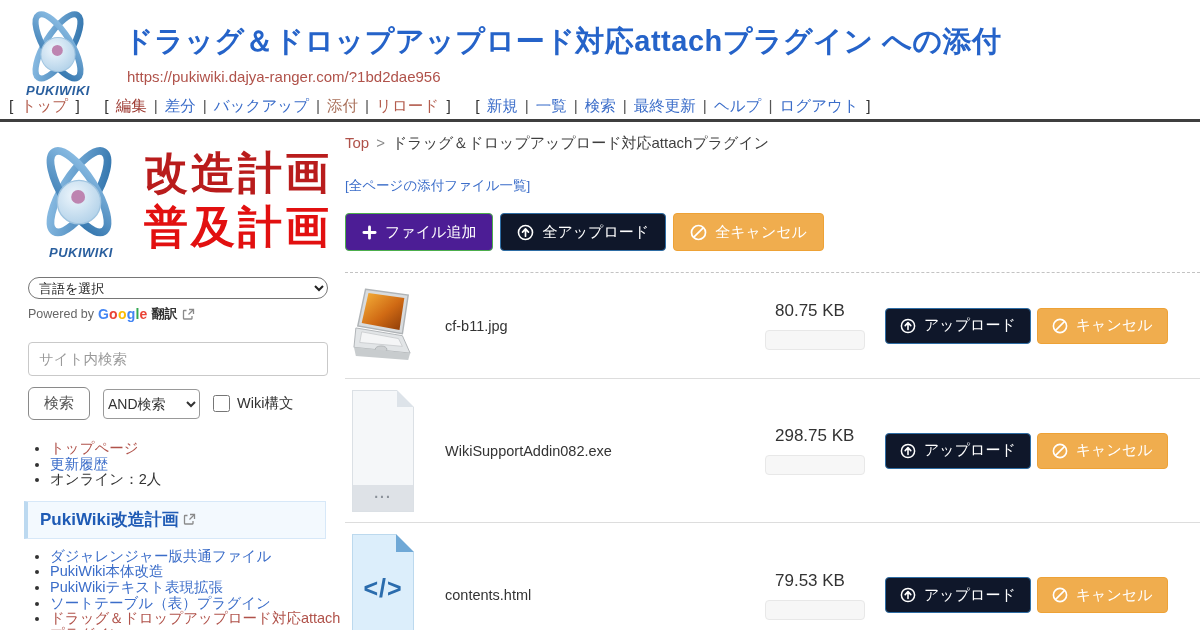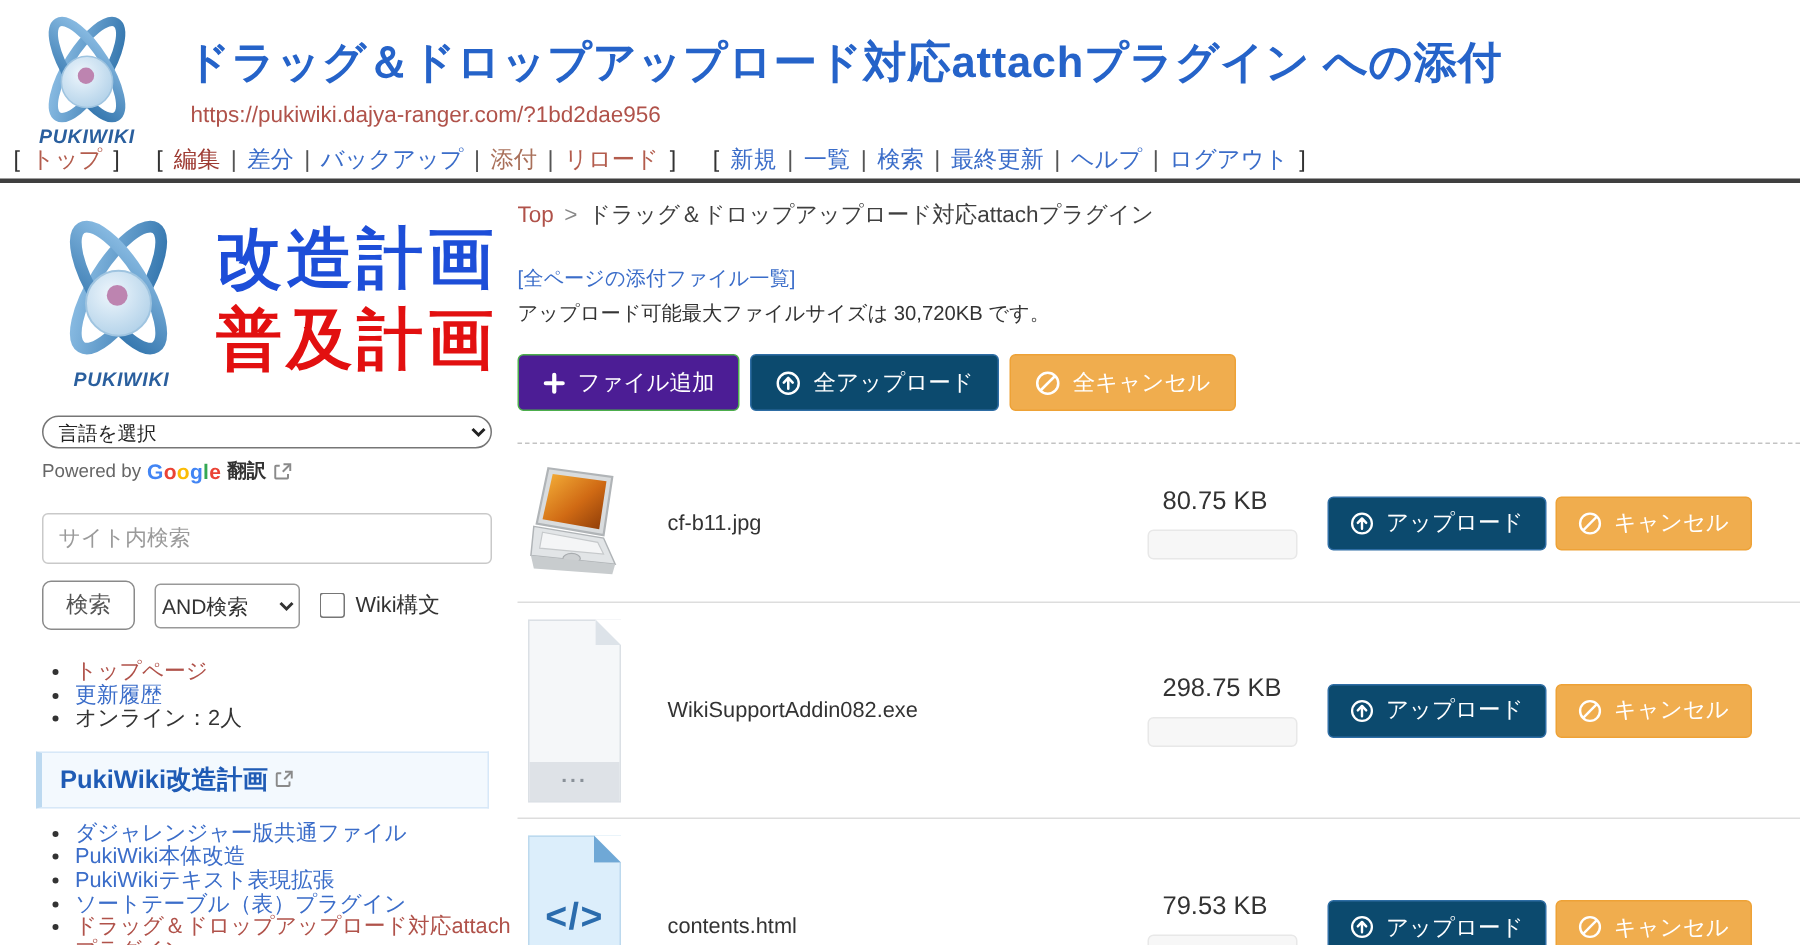--- a/index.html
+++ b/index.html
@@ -24,21 +24,21 @@
   .nav a { text-decoration:none; cursor:pointer; }
   .n-blue { color:#3b6dc9; } .n-red { color:#b35c4d; } .n-darkred { color:#9e3b33; } .n-brown { color:#a9705a; }
 
   
   .sidebar { position:absolute; left:0; top:125px; width:345px; padding-left:28px; }
   .side-logo { display:flex; align-items:center; margin-top:12px; margin-left:-8px; height:126px; }
   .side-logo .atom-wrap { width:122px; height:124px; flex:0 0 auto; }
   .logo-text { margin-left:2px; line-height:1.22; font-weight:900; font-size:44px;
                letter-spacing:3px; white-space:nowrap;
                text-shadow:0 0 3px #fff; font-family:"Liberation Sans","DejaVu Sans",sans-serif; }
-  .logo-line1 { color:#1d4ed8;text-align:right; } .logo-line2 { color:#e21010; }
+  .logo-line1 { color:#b91c1c;text-align:right; } .logo-line2 { color:#e21010; }
 
   .lang-select { margin-top:14px; width:300px; height:22px; font-size:13px; color:#222;
                  border:1px solid #767676; border-radius:11px; padding:0 6px; background:#fff; }
   .powered { margin-top:6px; font-size:12.5px; color:#666; display:flex; align-items:center; gap:4px; }
   .gword { font-weight:bold; font-size:14px; letter-spacing:.2px; }
   .gl0,.gl3 { color:#4285F4; } .gl1,.gl5 { color:#EA4335; } .gl2 { color:#FBBC05; } .gl4 { color:#34A853; }
   .powered .trans { color:#333; font-weight:bold; font-size:13px; }
   .ext-ico { display:inline-block; vertical-align:-1px; }
 
   .site-search { margin-top:19px; width:300px; height:30px; border:1px solid #c9c9c9; border-radius:4px;
@@ -71,21 +71,21 @@
   .breadcrumb .sep { color:#888; margin:0 7px; }
   .attach-list-link { display:inline-block; margin-top:24px; font-size:13.5px; color:#3b6dc9;
                       text-decoration:none; cursor:pointer; }
   .max-size { margin-top:5px; font-size:13.5px; color:#333; }
 
   .btn { display:inline-flex; align-items:center; gap:8px; height:38px; padding:0 16px;
          border-radius:4px; font-size:15px; color:#fff; cursor:pointer; border:1px solid transparent;
          font-family:inherit; }
   .btn-sm { height:36px; font-size:15px; padding:0 14px; }
   .btn-green { background:#4c1d95; border-color:#4cae4c; }
-  .btn-blue { background:#0c4a6e; border-color:#2e6da4; }
+  .btn-blue { background:#0f172a; border-color:#2e6da4; }
   .btn-orange { background:#f0ad4e; border-color:#eea236; }
   .btn-row { margin-top:18px; display:flex; gap:7px; }
 
   .upload-list { margin-top:21px; border-top:1px dashed #c3c3c3; }
   .file-row { display:flex; align-items:center; border-bottom:1px solid #ddd; }
   .row-1 { height:106px; } .row-2 { height:144px; } .row-3 { height:144px; border-bottom:none; }
   .cell-icon { width:100px; padding-left:7px; display:flex; align-items:center; }
   .cell-name { width:320px; font-size:14.5px; color:#333; }
   .cell-size { width:120px; }
   .size-label { font-size:17px; color:#333; margin-left:10px; }
@@ -253,21 +253,20 @@
     </ul>
   </div>
 
   <div class="main">
 
     <div class="breadcrumb">
       <a class="home">Top</a><span class="sep">&gt;</span><span>ドラッグ＆ドロップアップロード対応attachプラグイン</span>
     </div>
 
     <a class="attach-list-link">[全ページの添付ファイル一覧]</a>
-    <div class="max-size">アップロード可能最大ファイルサイズは 30,720KB です。</div>
 
     <div class="btn-row">
       <button class="btn btn-green">
         <svg width="15" height="15">
             <use href="#ico-plus"></use>
           </svg>
         <span>ファイル追加</span>
       </button>
       <button class="btn btn-blue">
         <svg width="17" height="17">

